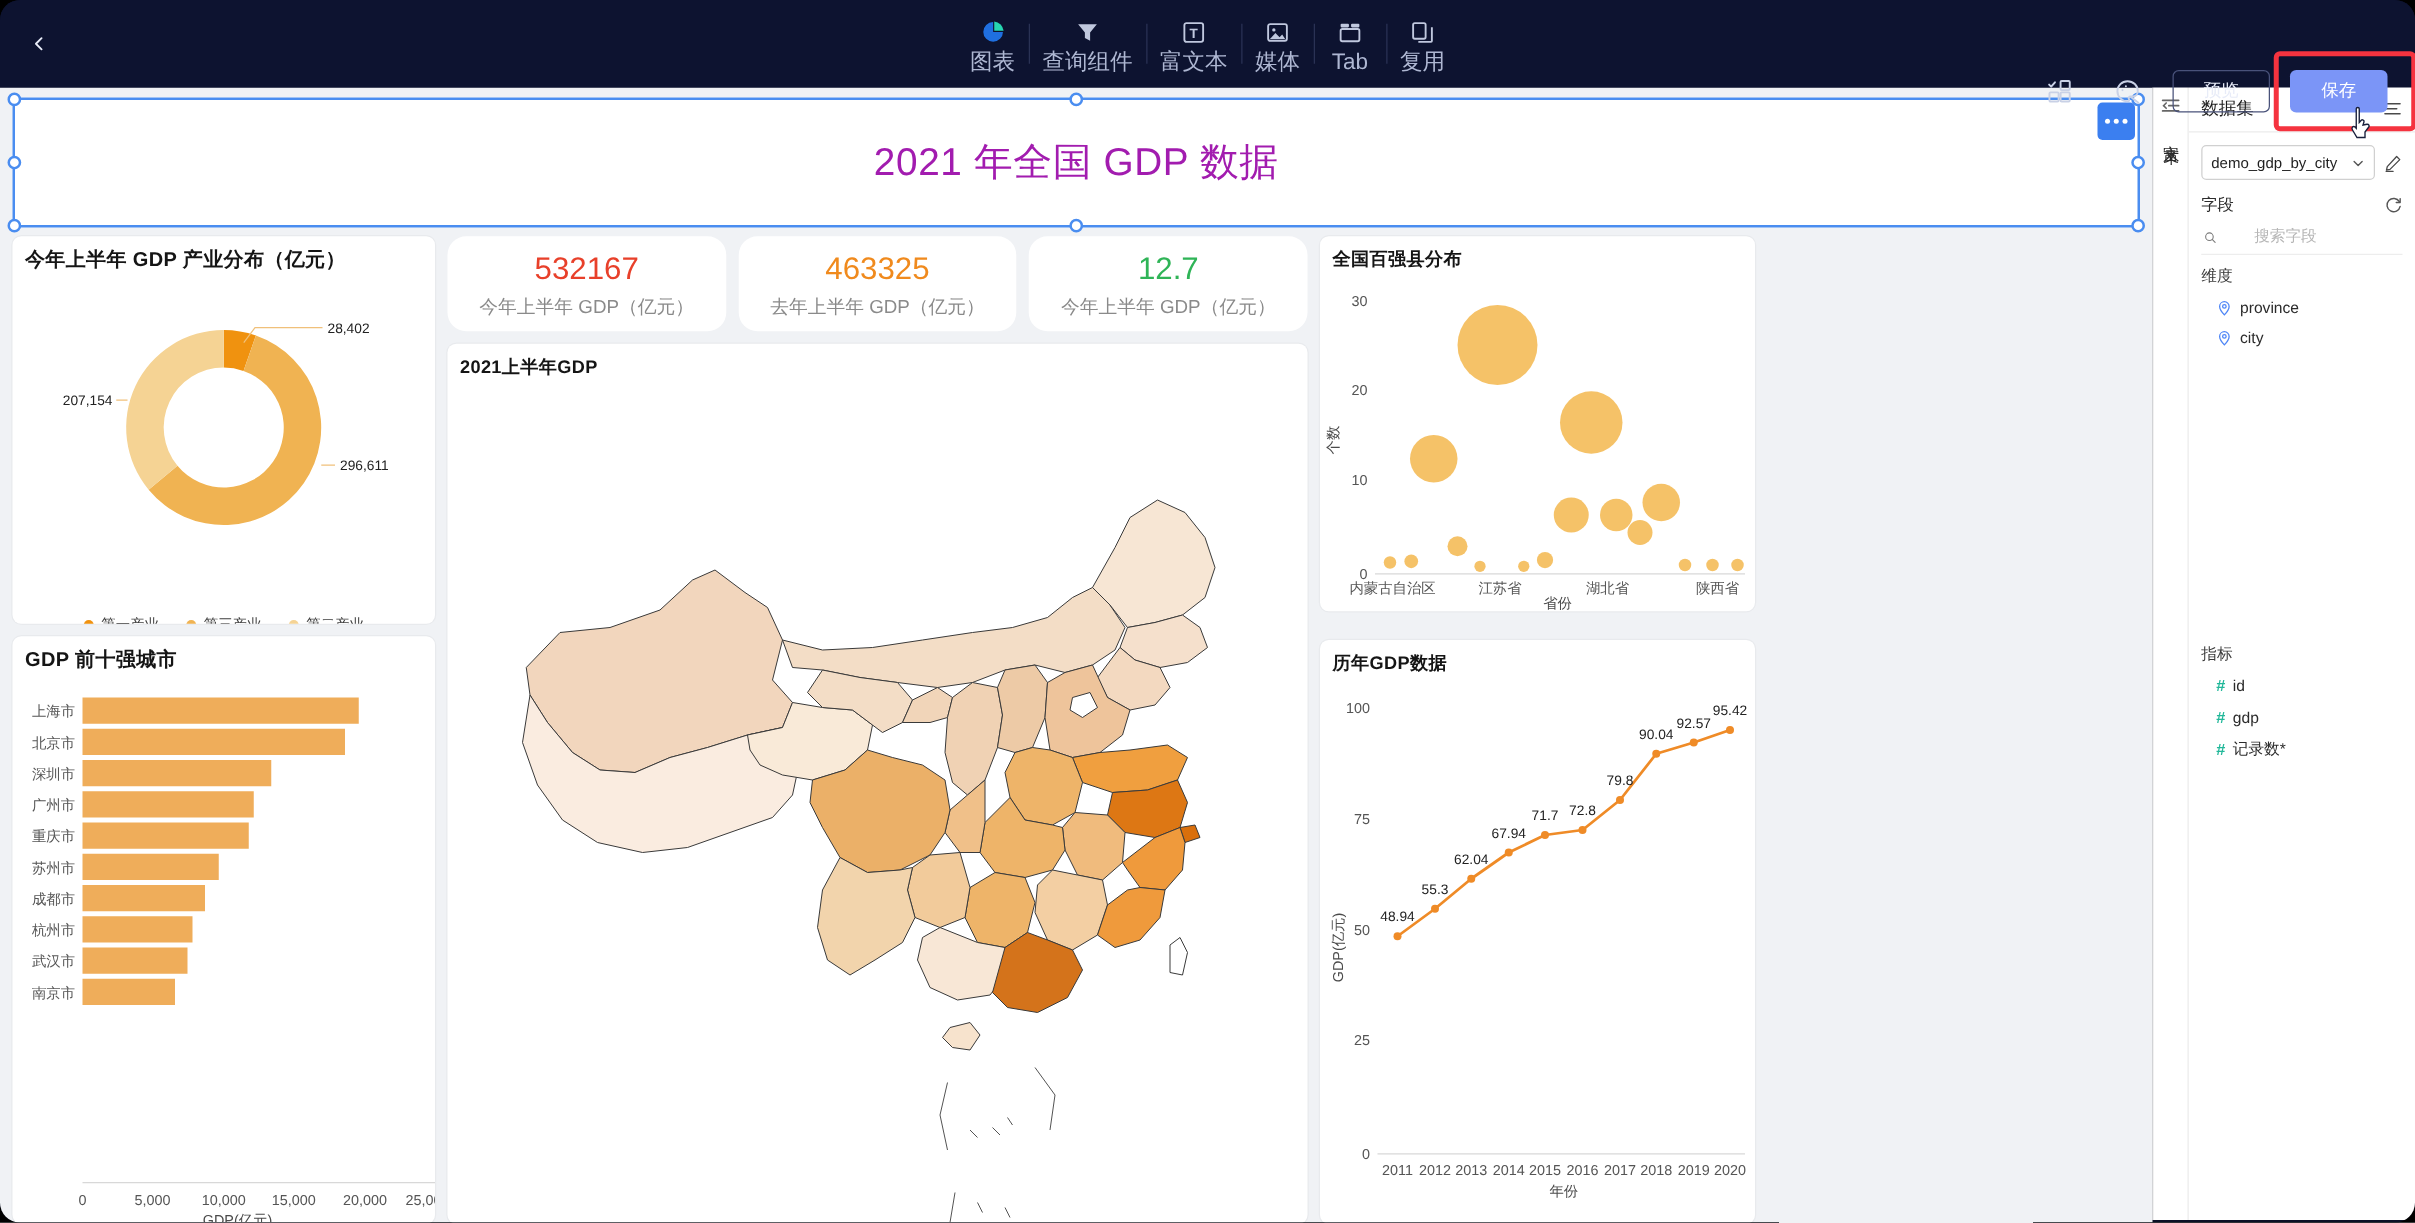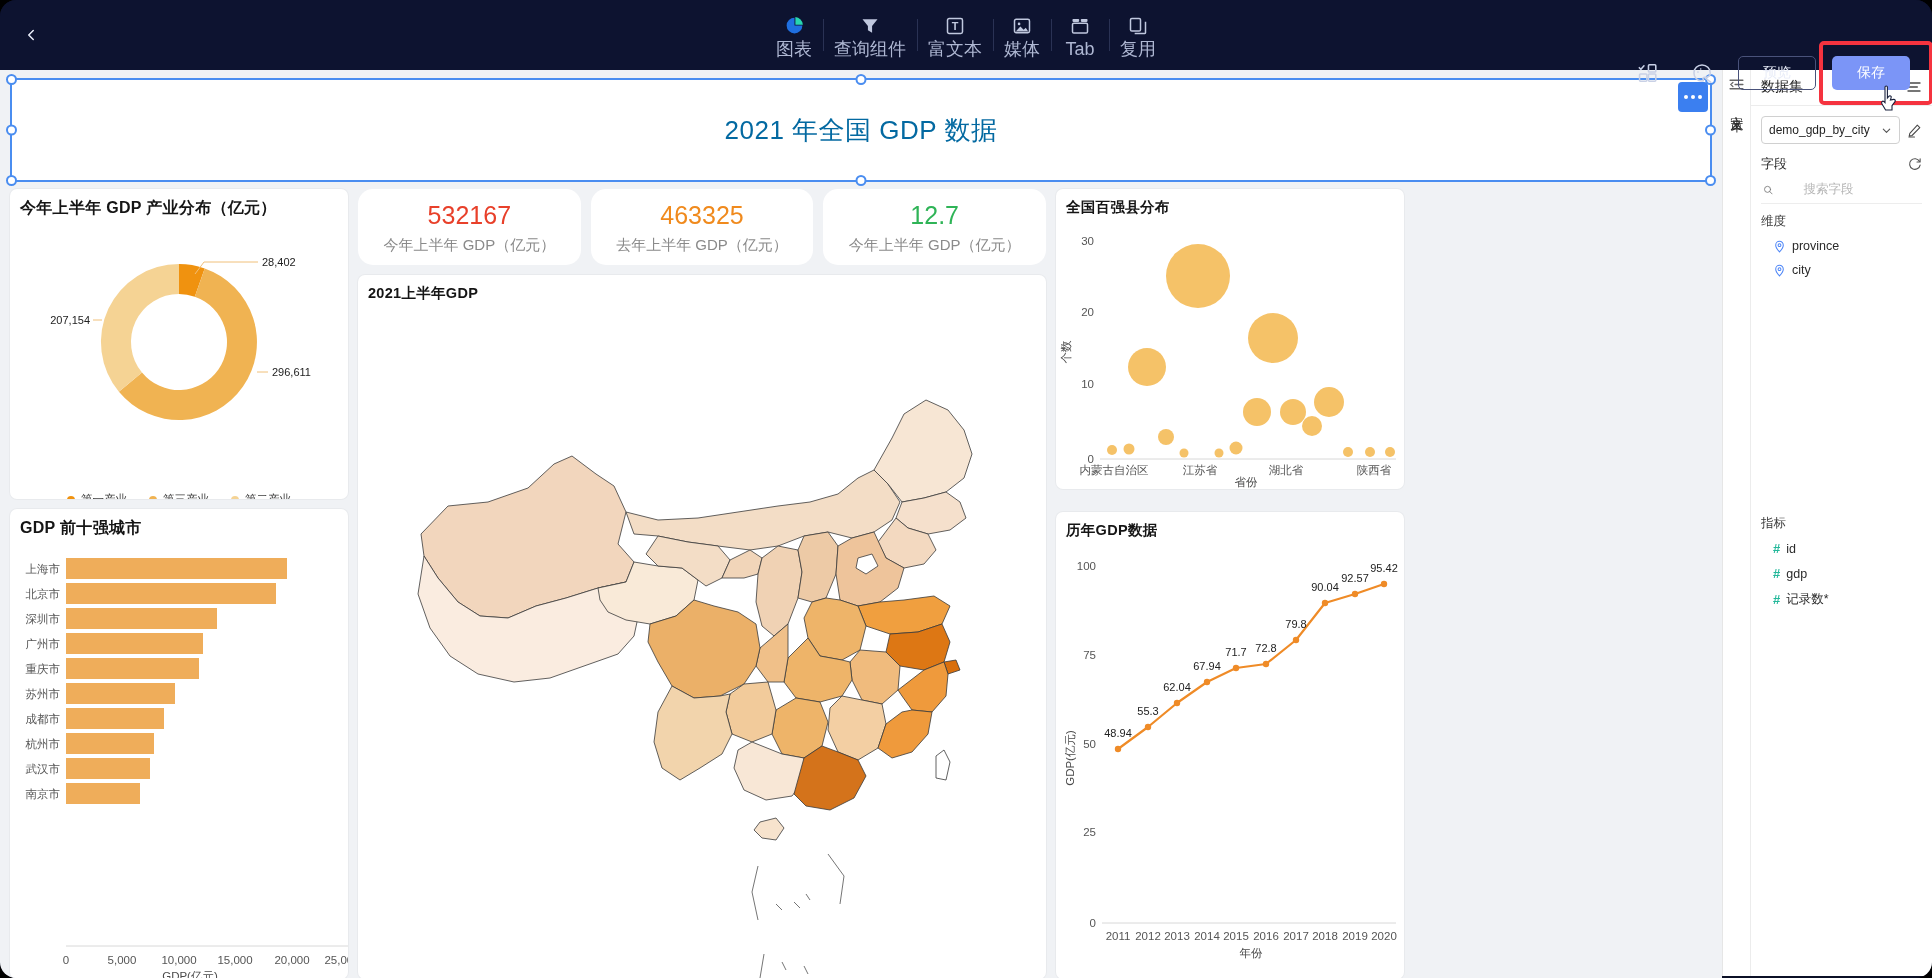--- a/index.html
+++ b/index.html
@@ -107,21 +107,21 @@
 
   
   .hdr-block {
     position: relative;
     margin: 8px 10px 7px 10px;
     height: 104px;
     background: #ffffff;
     border: 2px solid #4a8df0;
     display: flex; align-items: center; justify-content: center;
   }
-  .hdr-title { font-size: 26px; color: #0369a1; letter-spacing: .5px; }
+  .hdr-title { font-size: 31px; color: #a21caf; letter-spacing: .5px; }
   .handle {
     position: absolute; width: 11px; height: 11px;
     background: #ffffff; border: 2px solid #4a8df0; border-radius: 50%;
   }
   .h-tc { left: 50%; top: -6px; transform: translateX(-50%); }
   .h-bc { left: 50%; bottom: -6px; transform: translateX(-50%); }
   .h-tr { right: -6px; top: -6px; }
   .h-mr { right: -6px; top: 50%; transform: translateY(-50%); }
   .h-br { right: -6px; bottom: -6px; }
   .h-tl { left: -6px; top: -6px; }

